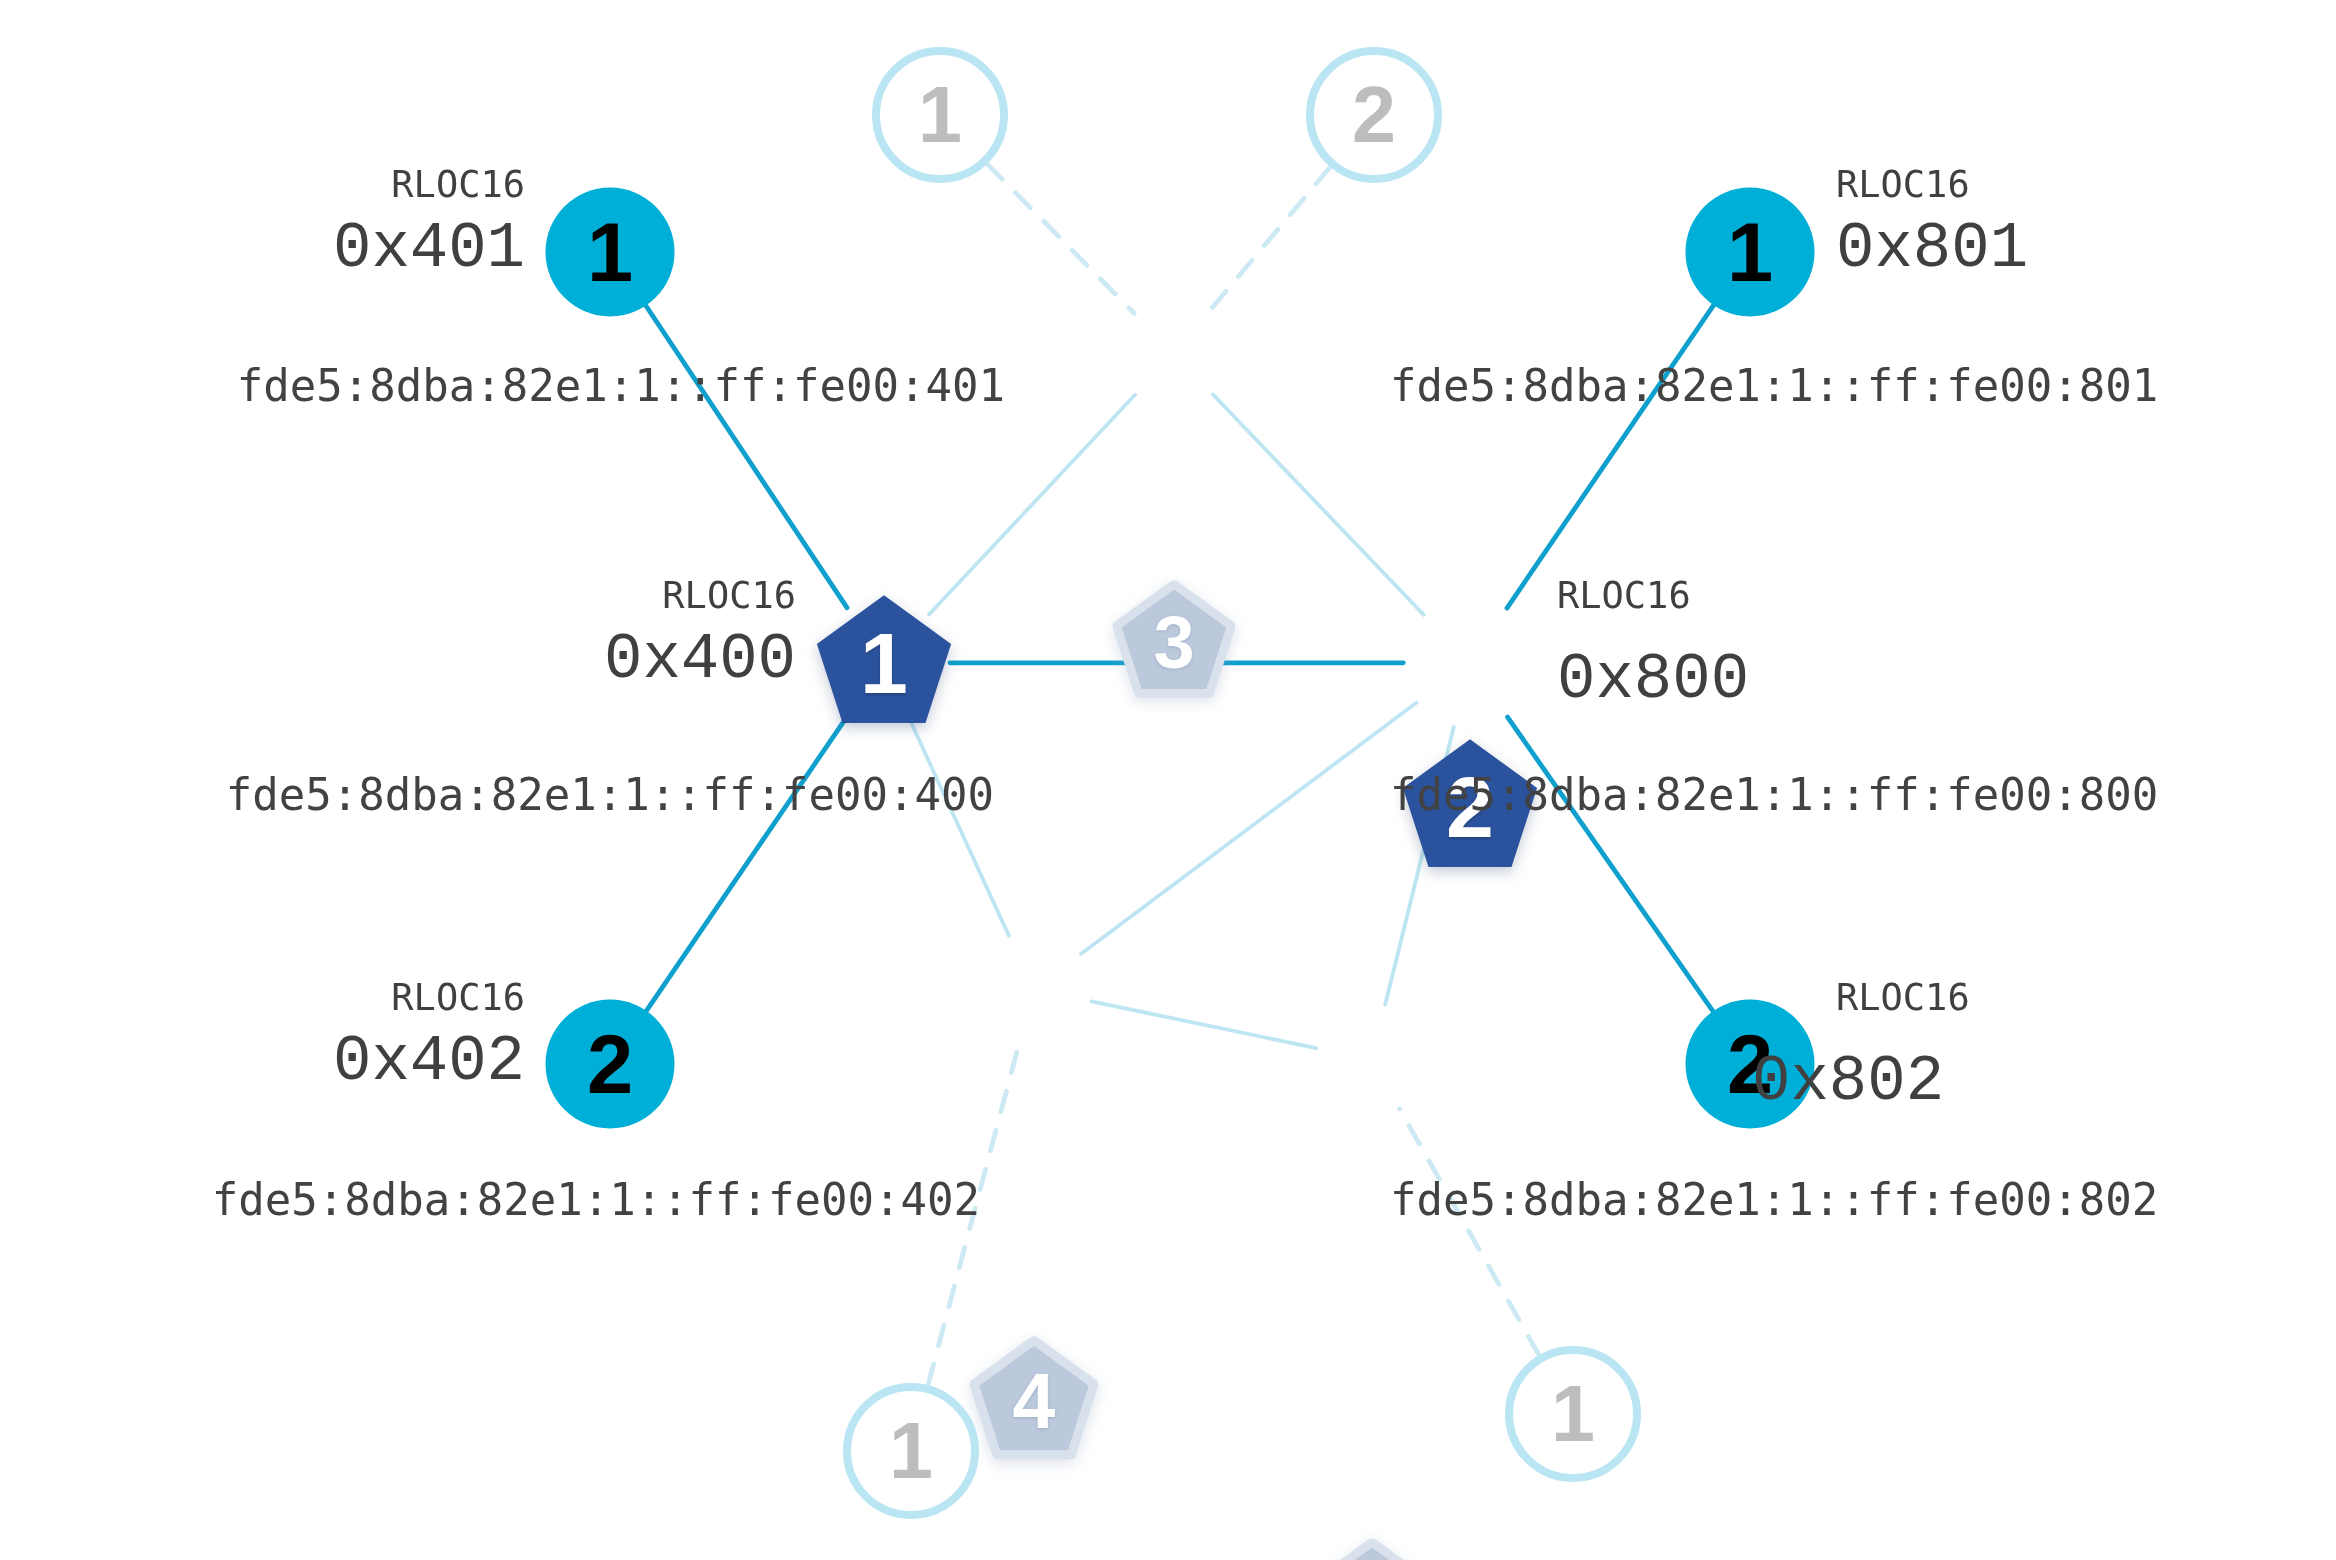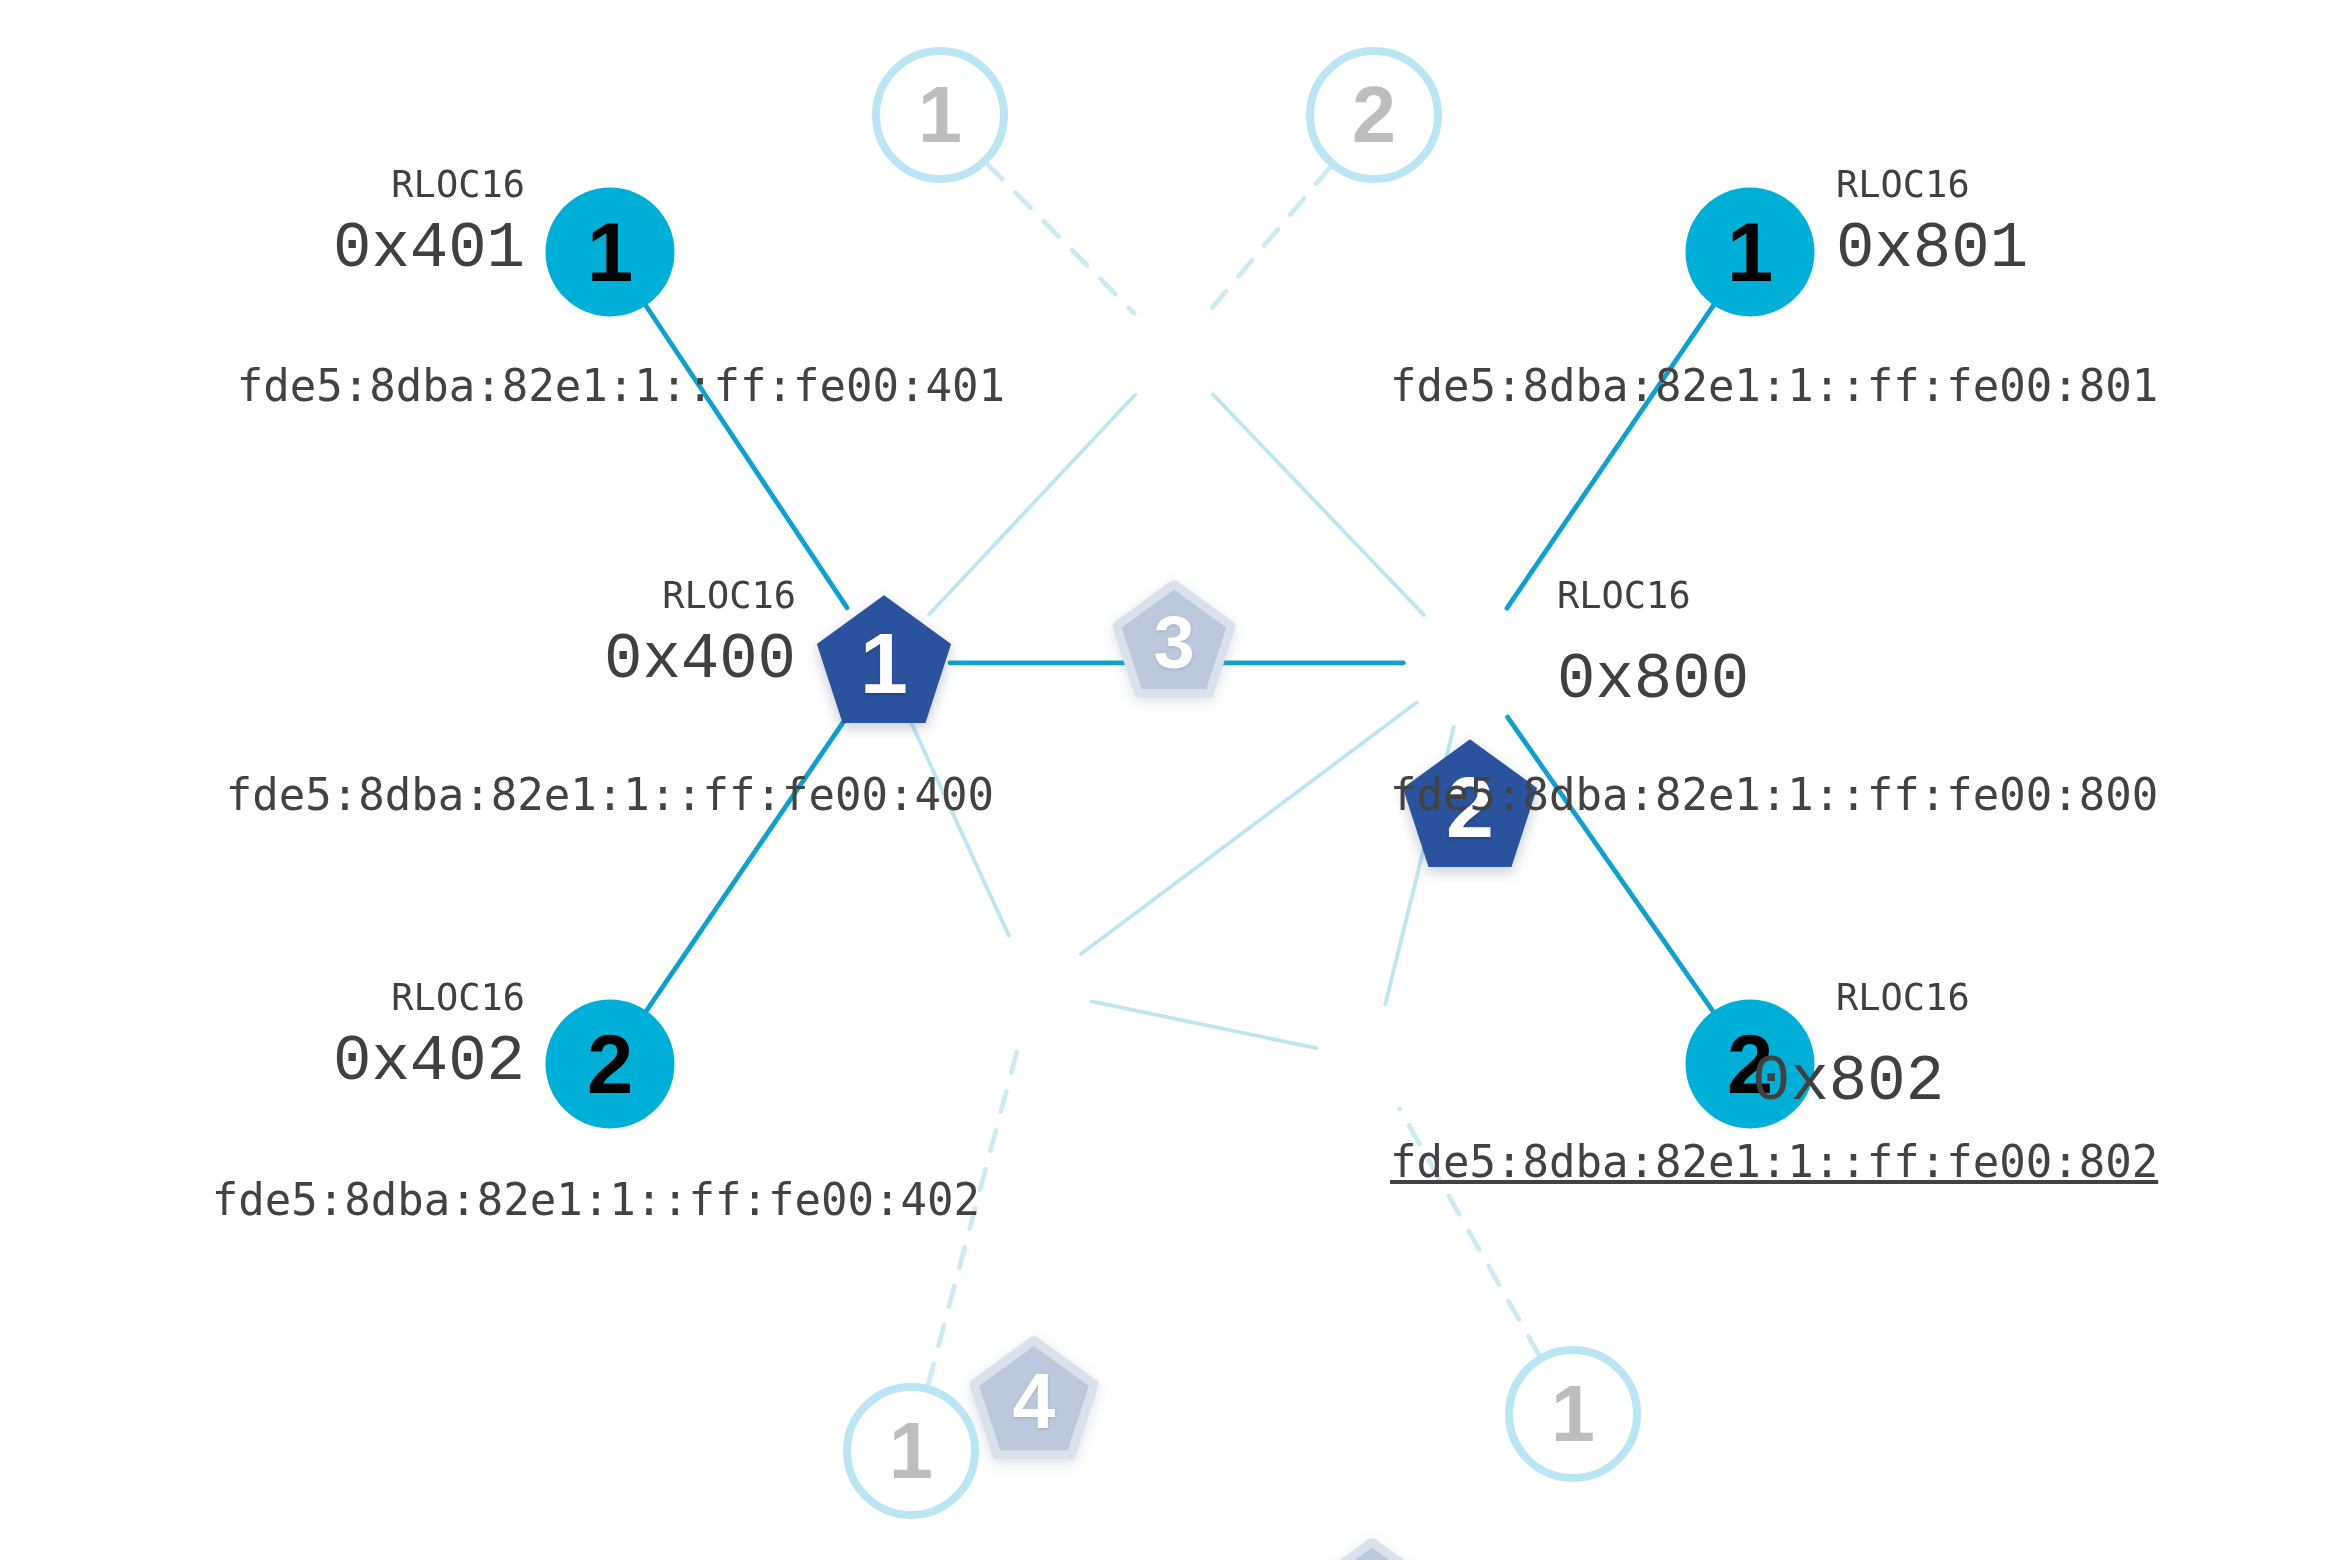--- a/index.html
+++ b/index.html
@@ -187,16 +187,16 @@
       <div class="lbl lbl-rloc-value ralign" style="left: 525px; top: 1026px;">0x402</div>
       <div class="lbl lbl-rloc-title lalign" style="left: 1836px; top: 163px;">RLOC16</div>
       <div class="lbl lbl-rloc-value lalign" style="left: 1836px; top: 213px;">0x801</div>
       <div class="lbl lbl-rloc-title lalign" style="left: 1836px; top: 976px;">RLOC16</div>
       <div class="lbl lbl-rloc-value lalign" style="left: 1752px; top: 1026px; margin-top: 20px;">0x802</div>
       <div class="lbl lbl-ipv6 ralign" style="left: 980px; top: 360px; margin-left: 25px;">fde5:8dba:82e1:1::ff:fe00:401</div>
       <div class="lbl lbl-ipv6 ralign" style="left: 994px; top: 769px;">fde5:8dba:82e1:1::ff:fe00:400</div>
       <div class="lbl lbl-ipv6 ralign" style="left: 980px; top: 1174px;">fde5:8dba:82e1:1::ff:fe00:402</div>
       <div class="lbl lbl-ipv6 lalign" style="left: 1390px; top: 360px;">fde5:8dba:82e1:1::ff:fe00:801</div>
       <div class="lbl lbl-ipv6 lalign" style="left: 1390px; top: 769px;">fde5:8dba:82e1:1::ff:fe00:800</div>
-      <div class="lbl lbl-ipv6 lalign" style="left: 1390px; top: 1136px; text-decoration: underline;">fde5:8dba:82e1:1::ff:fe00:802</div>
+      <div class="lbl lbl-ipv6 lalign" style="left: 1390px; top: 1174px;">fde5:8dba:82e1:1::ff:fe00:802</div>
     </div>
 </div>
 
 
 </body></html>

